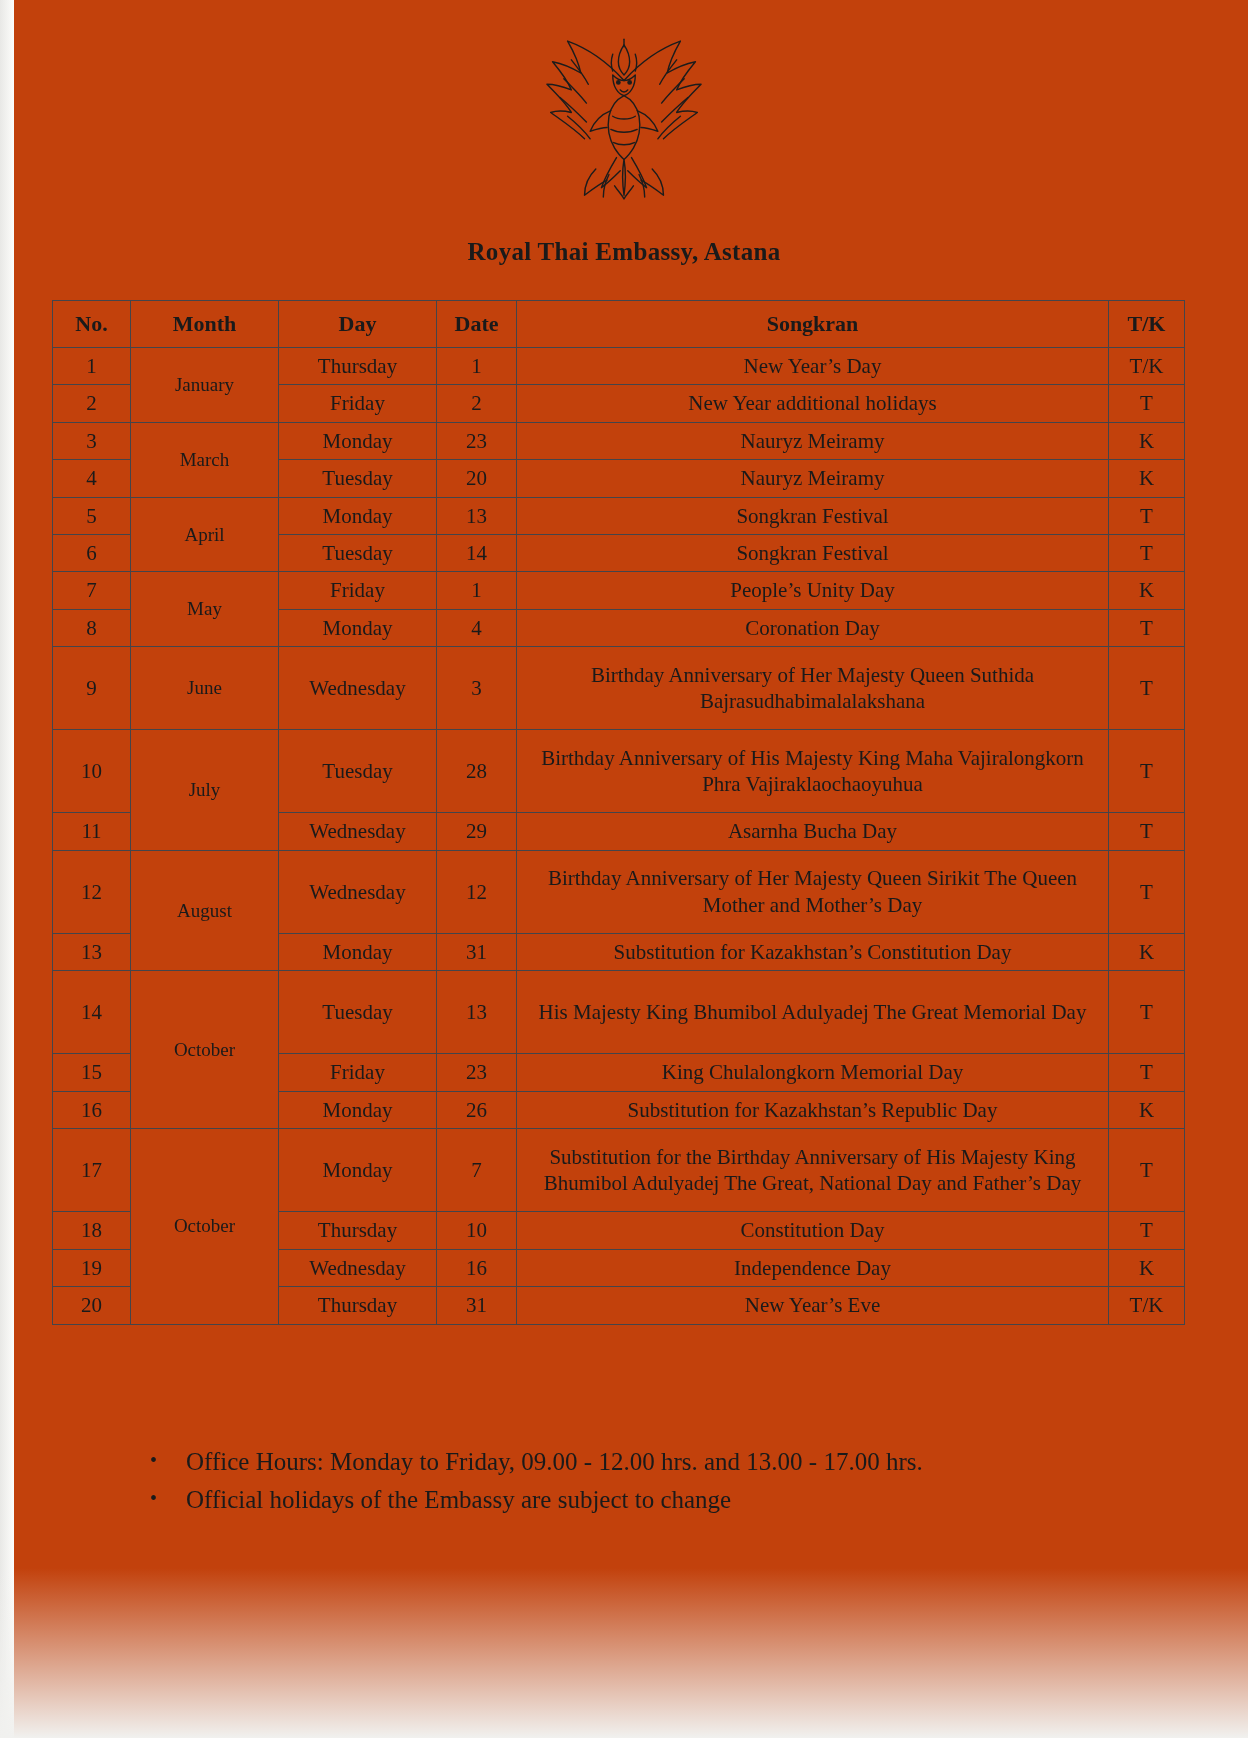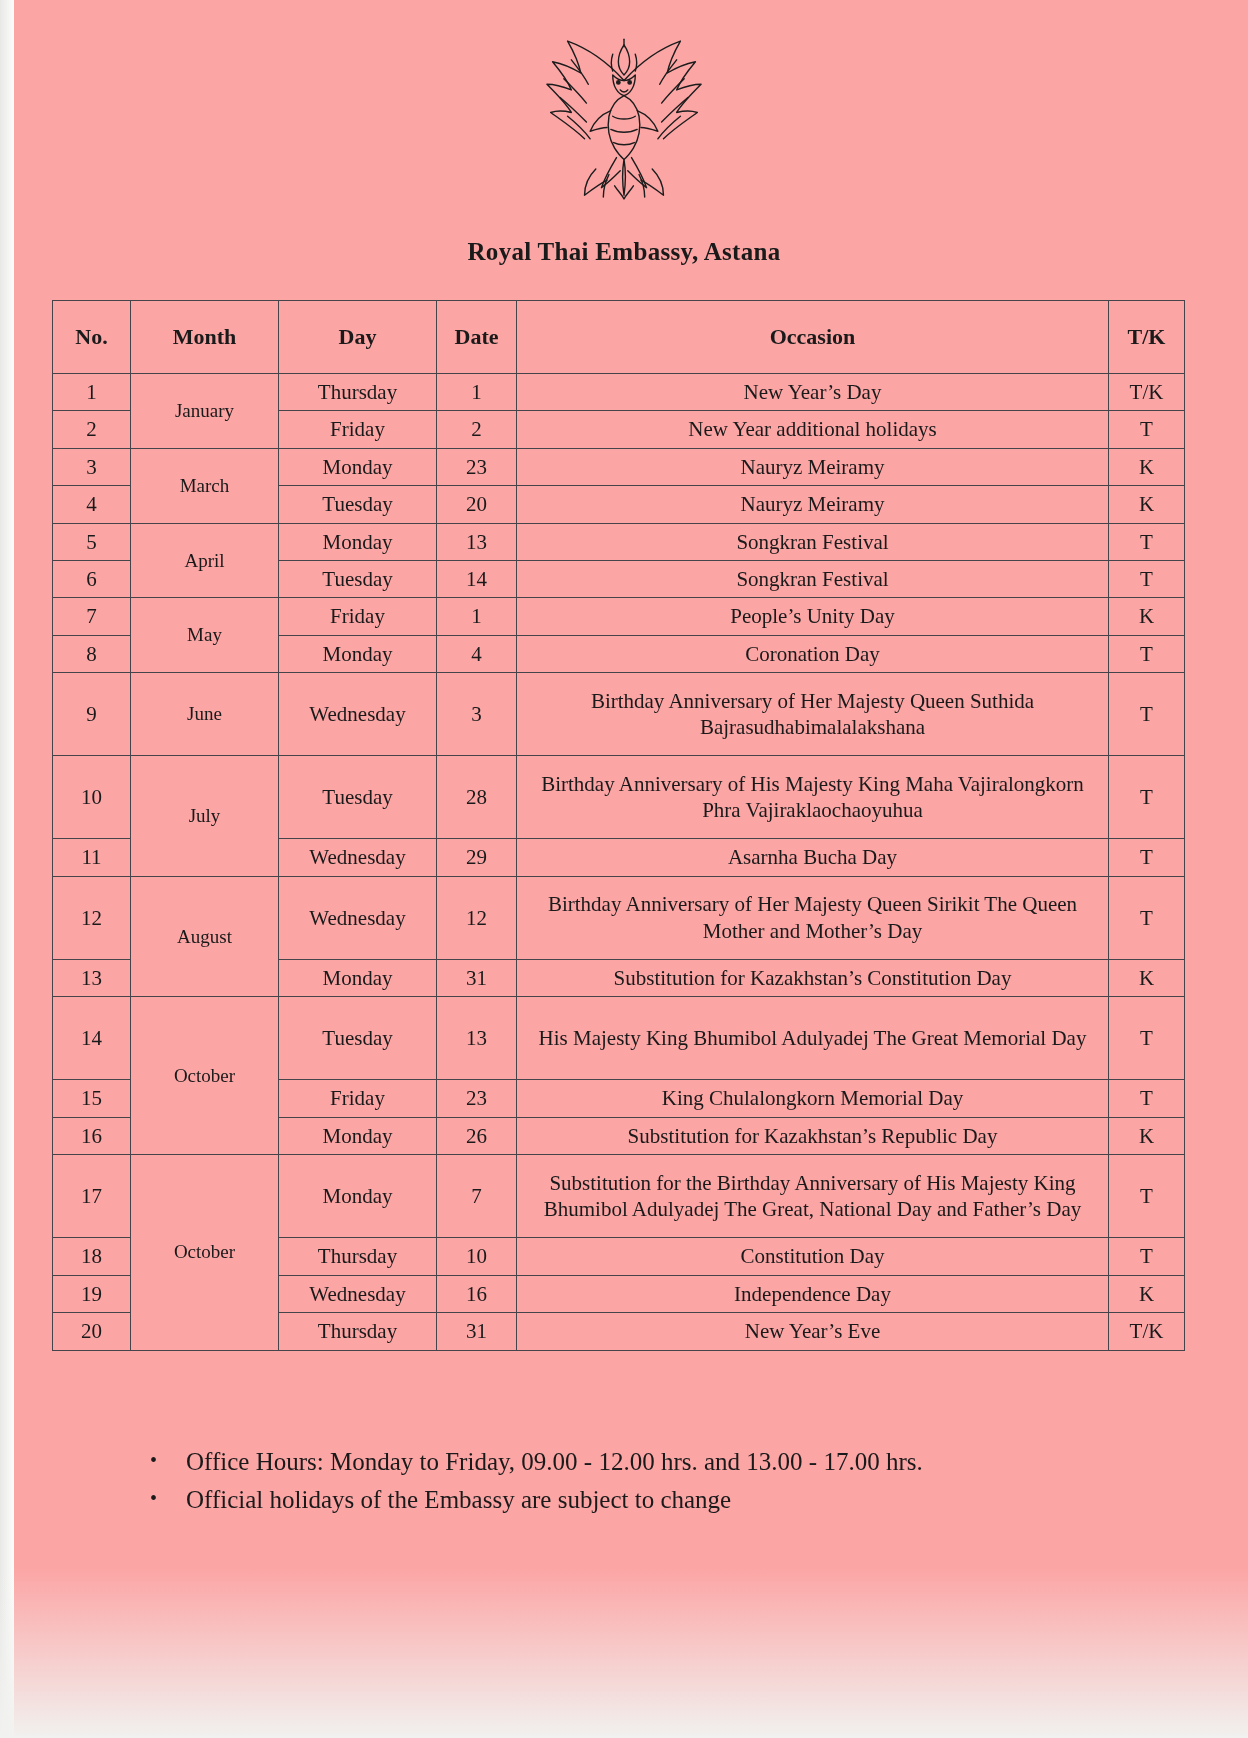--- a/index.html
+++ b/index.html
@@ -13,21 +13,21 @@
     font-family: "Liberation Serif", "DejaVu Serif", serif;
     color: #1a1a1a;
     position: relative;
     overflow: hidden;
   }
   .page {
     position: absolute;
     left: 0; top: 0;
     width: 1248px;
     height: 1738px;
-    background: #fca5a5;
+    background: #c2410c;
   }
   
   .scan-edge-left {
     position: absolute;
     left: 0; top: 0;
     width: 14px; height: 1738px;
     background: linear-gradient(to right, #e8e8e6, #fdfdfb);
   }
   .scan-edge-bottom {
     position: absolute;
@@ -80,21 +80,21 @@
     border: 1px solid #44444a;
     padding: 5px 4px;
     text-align: center;
     vertical-align: middle;
     font-size: 21px;
     line-height: 1.26;
   }
   table.holidays thead th {
     font-weight: bold;
     font-size: 22px;
-    padding: 22px 4px;
+    padding: 9px 4px;
   }
   table.holidays tbody td.no-cell   { font-size: 21px; }
   table.holidays tbody td.month-cell { font-size: 19px; }
   table.holidays tbody td.occ-cell  { padding-left: 10px; padding-right: 10px; }
 
   col.c-no    { width: 78px; }
   col.c-month { width: 148px; }
   col.c-day   { width: 158px; }
   col.c-date  { width: 80px; }
   col.c-occ   { width: 592px; }
@@ -192,21 +192,21 @@
         <col class="c-date">
           <col class="c-occ">
           <col class="c-tk">
       </colgroup>
       <thead>
         <tr>
           <th>No.</th>
           <th>Month</th>
           <th>Day</th>
           <th>Date</th>
-          <th>Occasion</th>
+          <th>Songkran</th>
           <th>T/K</th>
         </tr>
       </thead>
       <tbody id="holidays-body">
           <tr>
             <td class="no-cell">1</td>
             <td class="month-cell" rowspan="2">January</td>
             <td>Thursday</td>
             <td>1</td>
             <td class="occ-cell">New Year’s Day</td>

